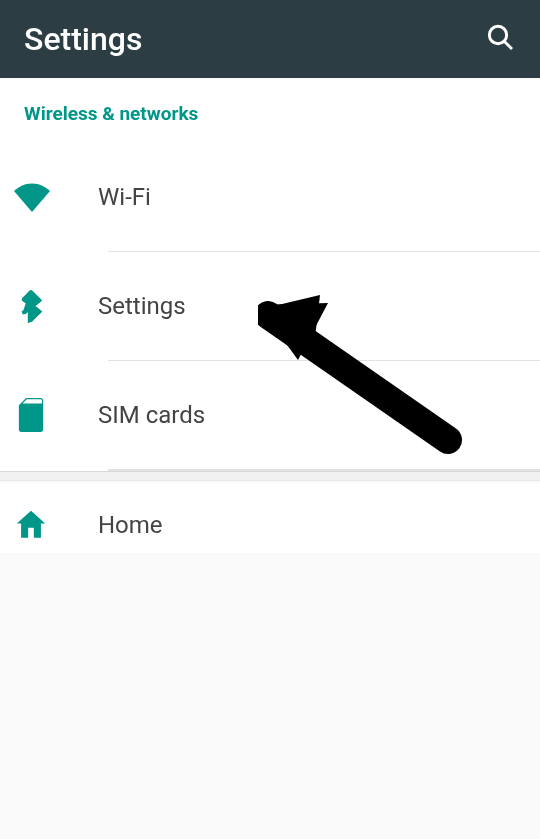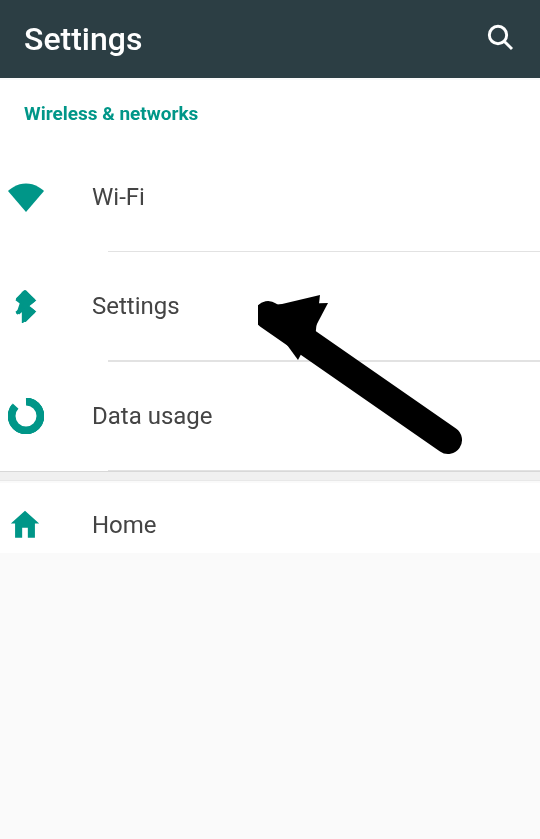--- a/index.html
+++ b/index.html
@@ -40,21 +40,21 @@
     .section-header {
       color: #009688;
       font-size: 19px;
       font-weight: 700;
       padding: 22px 14px 18px 24px;
     }
     .list-item {
       display: flex;
       align-items: center;
       height: 108px;
-      padding-left: 8px;
+      padding-left: 14px;
       cursor: pointer;
     }
     .list-item-short {
       height: 86px;
     }
     .icon-wrapper {
       width: 84px;
       display: flex;
       align-items: center;
     }
@@ -113,35 +113,40 @@
       <svg width="34" height="34" viewBox="0 0 24 24">
         <path class="teal" d="M12 2 L12 22 L18 16 L7 7 Z M12 2 L18 8 L7 17" fill="none" stroke="#009688" stroke-width="2.5" stroke-linejoin="round"></path>
         <path class="teal" d="M11 2 L11 22 L18 16 L6 7 M11 2 L18 8 L6 17" fill="none" stroke="#009688" stroke-width="2.5"></path>
         <path d="M12 1 L12 11 L6.5 6 L5.5 7.2 L11 12 L5.5 16.8 L6.5 18 L12 13 L12 23 L18.5 17 L13.5 12 L18.5 7 Z M14 5 L16 7 L14 9 Z M14 15 L16 17 L14 19 Z" fill="#009688"></path>
       </svg>
     </span>
     <span class="item-label">Settings</span>
   </div>
   <div class="divider"></div>
 
+  <div class="list-item">
+    <span class="icon-wrapper">
+      <svg width="32" height="32" viewBox="0 0 24 24">
+        <path class="teal" d="M6 2 L18 2 C19 2 20 3 20 4 L20 20 C20 21 19 22 18 22 L6 22 C5 22 4 21 4 20 L4 8 L10 2 Z" fill="#009688"></path>
+        <path d="M6 3 L18 3 L18 5 L7.5 5 Z" fill="#ffffff" opacity="0.85"></path>
+        <path d="M5 3 L18 3 C18.5 3 19 3.5 19 4 L19 5.5 L8 5.5 L5 8 Z" fill="#ffffff"></path>
+        <path class="teal" d="M9 2 L18 2 C19.1 2 20 2.9 20 4 L20 20 C20 21.1 19.1 22 18 22 L6 22 C4.9 22 4 21.1 4 20 L4 7 Z"></path>
+        <rect x="5" y="3" width="14" height="3" fill="#ffffff"></rect>
+        <path d="M10 2 L18 2 C19 2 20 3 20 4 L20 6 L6 6 L10 2" fill="#ffffff"></path>
+        <path d="M9 2.5 L18 2.5 C18.8 2.5 19.5 3.2 19.5 4 L19.5 5.5 L6.2 5.5 Z" fill="#ffffff"></path>
+      </svg>
+      <svg width="30" height="34" viewBox="0 0 24 28" style="margin-left:-30px">
+        <path d="M8 0 L20 0 C21.1 0 22 0.9 22 2 L22 26 C22 27.1 21.1 28 20 28 L4 28 C2.9 28 2 27.1 2 26 L2 6 Z" fill="#009688"></path>
+        <path d="M8.5 1 L20 1 C20.5 1 21 1.5 21 2 L21 4.5 L5 4.5 Z" fill="#ffffff"></path>
+      </svg>
+    </span>
+    <span class="item-label">SIM cards</span>
+  </div>
   <div class="divider"></div>
 
-  <div class="list-item">
-    <span class="icon-wrapper">
-      <svg width="36" height="36" viewBox="0 0 24 24">
-        <path d="M12 2 A10 10 0 1 1 4 18" fill="none" stroke="#009688" stroke-width="4"></path>
-        <path d="M12 2 A10 10 0 0 0 4 18" fill="none" stroke="#009688" stroke-width="4" opacity="0.35"></path>
-        <circle cx="12" cy="12" r="10" fill="none" stroke="#009688" stroke-width="4.5"></circle>
-        <path d="M12 2 A10 10 0 0 0 5 6" fill="none" stroke="#ffffff" stroke-width="6"></path>
-        <circle cx="12" cy="12" r="9.5" fill="none" stroke="#009688" stroke-width="5"></circle>
-        <path d="M 12 2.5 A 9.5 9.5 0 0 0 5.2 5.5" fill="none" stroke="#ffffff" stroke-width="7" stroke-linecap="butt"></path>
-      </svg>
-    </span>
-    <span class="item-label">Data usage</span>
-  </div>
   <div class="divider"></div>
 
 </div>
 
 <div class="section-gap"></div>
 
 <div class="content">
 
   <div class="list-item" style="height:70px;align-items:center;padding-top:14px">
     <span class="icon-wrapper">

